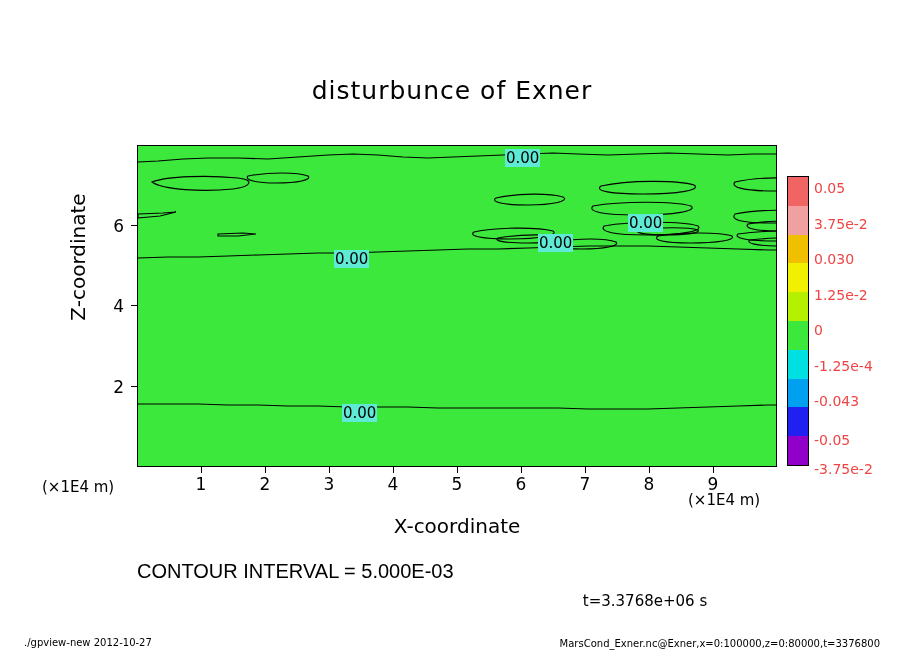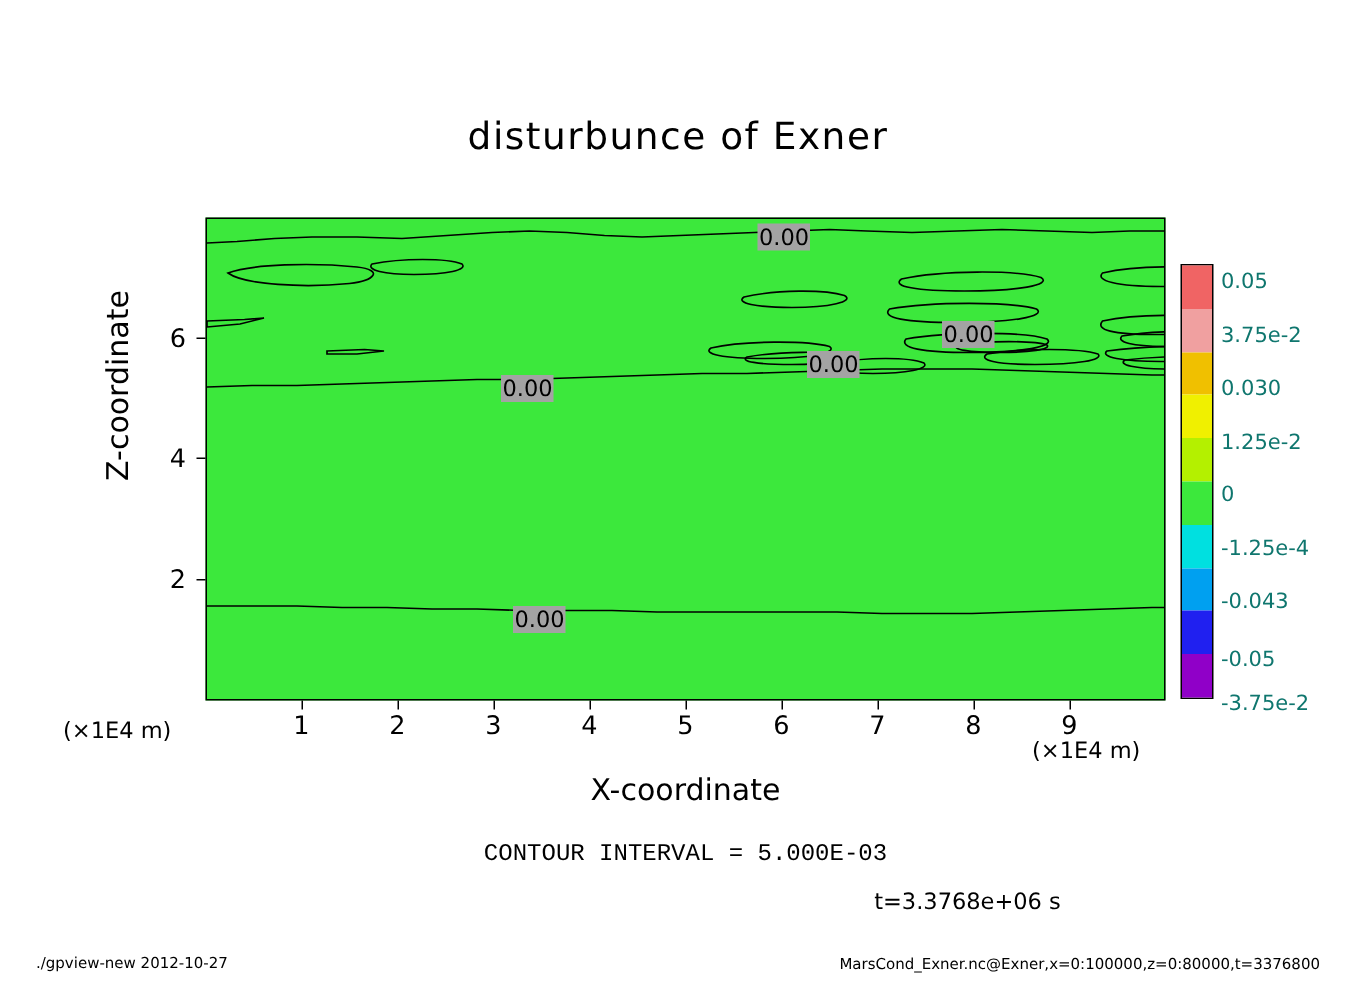--- a/index.html
+++ b/index.html
@@ -65,23 +65,22 @@
     left: 42px; top: 478px;
     font-size: 15px;
   }
   #x-unit-right {
     left: 688px; top: 491px;
     font-size: 15px;
   }
 
   #contour-interval {
     left: 137px; top: 560px; width: 640px;
-    text-align: center;
-    font-size: 16px;
-    font-family: Liberation Mono, monospace;
+    font-size: 20px;
+    font-family: Liberation Sans, sans-serif;
   }
   #time-stamp {
     left: 500px; top: 592px; width: 290px;
     text-align: center;
     font-size: 15px;
   }
 
   #footer-left {
     left: 24px; top: 637px;
     font-size: 10px;
@@ -101,29 +100,29 @@
   }
   #colorbar .swatch {
     width: 100%;
     height: 10%;
     box-sizing: border-box;
   }
   .cb-label {
     position: absolute;
     left: 814px;
     font-size: 14px;
-    color: #0f766e;
+    color: #ef4444;
     white-space: nowrap;
   }
   .cb-contour-label {
     position: absolute;
     font-family: "DejaVu Sans", sans-serif;
     font-size: 15px;
     color: #000;
-    background: #a3a3a3;
+    background: #5eead4;
     padding: 0 1px;
   }
 </style>
 </head>
 <body>
 
 <div id="chart-title" class="abs">disturbunce of Exner</div>
 
 <div id="plot-frame" class="abs">
   <svg id="contour-svg" width="640" height="322">

